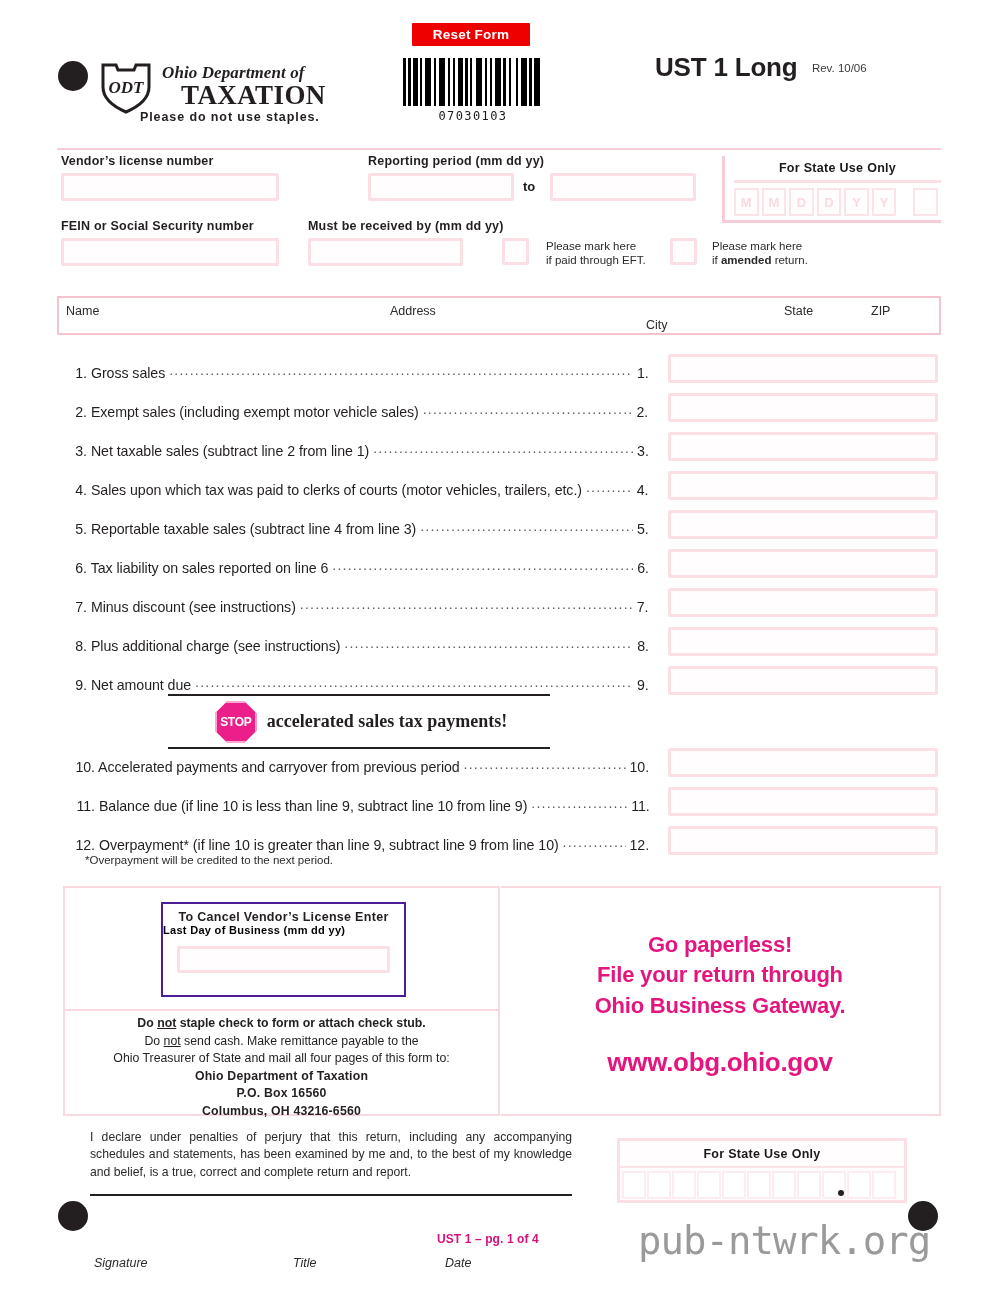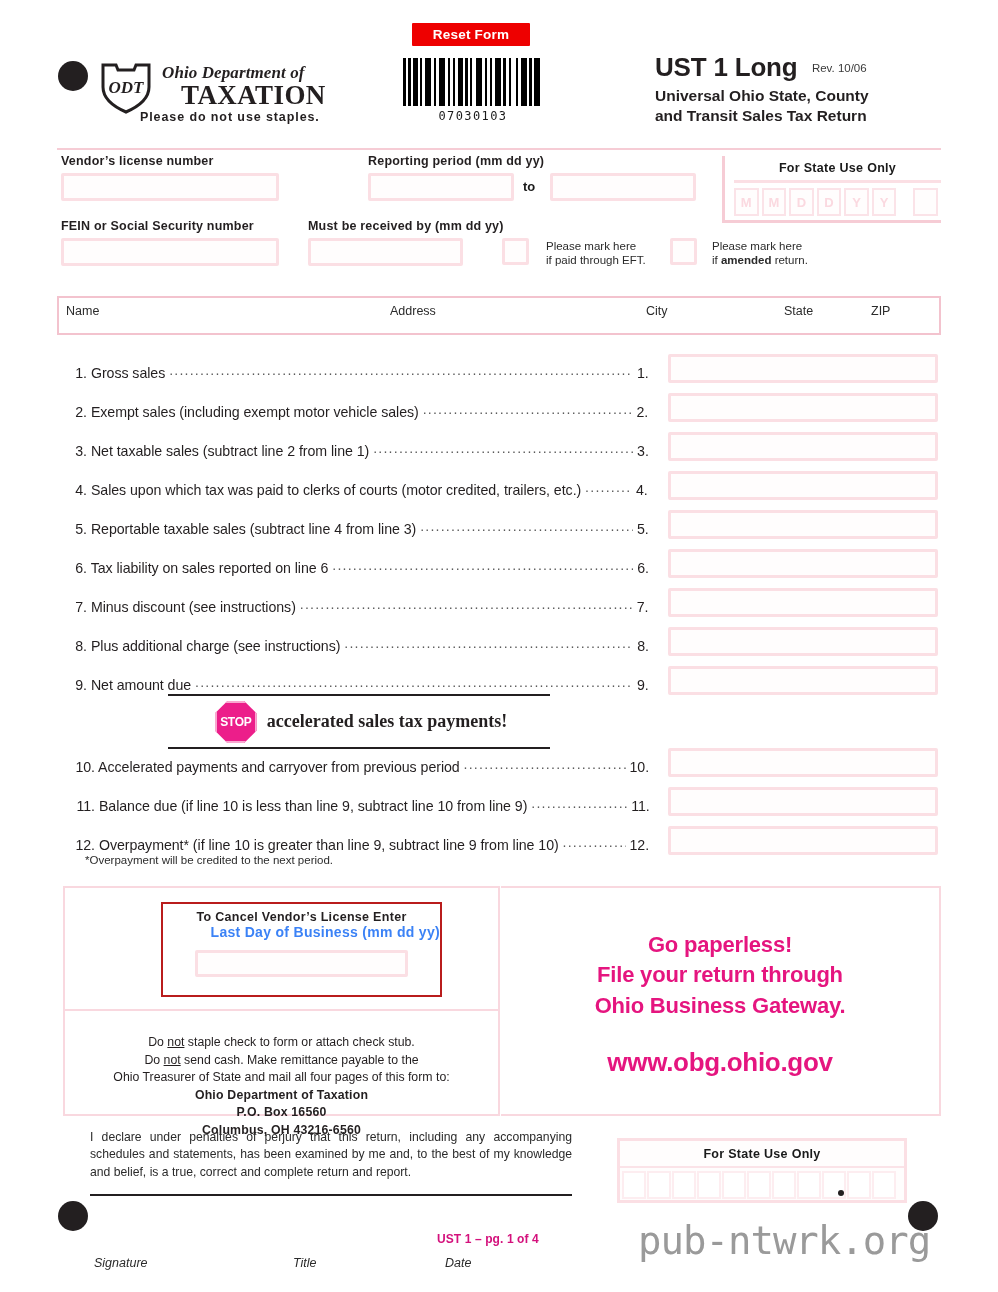--- a/index.html
+++ b/index.html
@@ -141,21 +141,21 @@
     position: absolute; left: 57px; top: 296px;
     width: 884px; height: 39px;
   }
   #nameband .nb-box {
     position: absolute; inset: 0;
     border: 2px solid #f3c3ce; background: #fff;
   }
   #nameband span { position: absolute; top: 8px; font-size: 12.5px; color: #2b2b2b; }
   .nb-name { left: 9px; }
   .nb-addr { left: 333px; }
-  .nb-city { left: 589px; }
+  .nb-city { left: 589px; margin-top: 14px; }
   .nb-state { left: 727px; }
   .nb-zip { left: 814px; }
 
   
   .lines { position: absolute; left: 57px; top: 352px; width: 884px; }
   .lrow { position: relative; height: 39px; }
   .ltext {
     position: absolute; left: 10px; top: 10px; right: 290px;
     font-size: 14.2px; color: #231f20; white-space: nowrap;
     letter-spacing: -.05px;
@@ -206,43 +206,43 @@
   #stopband .hr2 { height: 2px; background: #231f20; }
 
   
   #cancel-panel {
     position: absolute; left: 63px; top: 886px;
     width: 437px; height: 125px;
     border: 2px solid #f9d8df; background: #fff;
   }
   #cancel-panel .inner {
     position: absolute; left: 96px; top: 14px;
-    width: 281px; height: 95px;
-    border: 2px solid #b91c1c; background: #fff;
+    width: 245px; height: 95px;
+    border: 2px solid #4c1d95; background: #fff;
   }
   #cancel-panel .c-t1 {
     text-align: center; font-size: 12.5px; font-weight: bold;
     letter-spacing: .3px; margin-top: 6px; color: #231f20;
   }
   #cancel-panel .c-t2 {
-    text-align: right; font-size: 14px; font-weight: bold;
-    letter-spacing: .3px; color: #3b82f6;
+    text-align: left; font-size: 11px; font-weight: bold;
+    letter-spacing: .3px; color: #000000;
   }
   #cancel-panel .c-fld {
     margin: 10px auto 0; width: 213px; height: 27px;
   }
 
   #mail-panel {
     position: absolute; left: 63px; top: 1011px;
     width: 437px; height: 105px;
     border: 2px solid #f9d8df; border-top: 0; background: #fff;
     text-align: center;
   }
   #mail-panel p { margin: 0; font-size: 12.3px; line-height: 1.43; color: #231f20; }
-  #mail-panel .n1 { padding-top: 23px; }
+  #mail-panel .n1 { padding-top: 4px; font-weight: bold; }
   #mail-panel .bold { font-weight: bold; letter-spacing: .2px; }
 
   #promo {
     position: absolute; left: 501px; top: 886px;
     width: 440px; height: 230px;
     border: 2px solid #f9d8df; border-left: 0; background: #fff;
     text-align: center;
   }
   #promo .p1 {
     color: #e5157f; font-weight: bold; font-size: 22px;
@@ -376,24 +376,20 @@
       <i style="width: 3px; background: transparent;"></i>
     </div>
   <div class="barcode-num">07030103</div>
 </div>
 
 <div class="title-block">
   <div>
     <span class="title-main">UST 1 Long</span>
     <span class="title-rev">Rev. 10/06</span>
   </div>
-  <div class="title-sub">
-    <div>Universal Ohio State, County</div>
-    <div>and Transit Sales Tax Return</div>
-  </div>
 </div>
 
 <div id="ident">
   <div class="pinkrule sep-top"></div>
 
   <div class="lbl f-vend-lbl">Vendor’s license number</div>
   <div class="fld f-vend" title="Vendor’s license number"></div>
 
   <div class="lbl f-fein-lbl">FEIN or Social Security number</div>
   <div class="fld f-fein" title="FEIN or Social Security number"></div>
@@ -449,21 +445,21 @@
     </div>
     <div class="lrow">
       <div class="ltext"><span class="lnum">2.</span><span> Exempt sales (including exempt motor vehicle sales) </span><span class="dots" style="width: 210px;">............................................................................................................................................</span><span class="endnum"> 2.</span></div>
       <div class="fld lbox"></div>
     </div>
     <div class="lrow">
       <div class="ltext"><span class="lnum">3.</span><span> Net taxable sales (subtract line 2 from line 1) </span><span class="dots" style="width: 260px;">............................................................................................................................................</span><span class="endnum"> 3.</span></div>
       <div class="fld lbox"></div>
     </div>
     <div class="lrow">
-      <div class="ltext"><span class="lnum">4.</span><span> Sales upon which tax was paid to clerks of courts (motor credited, trailers, etc.) </span><span class="dots" style="width: 47px;">............................................................................................................................................</span><span class="endnum"> 4.</span></div>
+      <div class="ltext"><span class="lnum">4.</span><span> Sales upon which tax was paid to clerks of courts (motor vehicles, trailers, etc.) </span><span class="dots" style="width: 47px;">............................................................................................................................................</span><span class="endnum"> 4.</span></div>
       <div class="fld lbox"></div>
     </div>
     <div class="lrow">
       <div class="ltext"><span class="lnum">5.</span><span> Reportable taxable sales (subtract line 4 from line 3) </span><span class="dots" style="width: 213px;">............................................................................................................................................</span><span class="endnum"> 5.</span></div>
       <div class="fld lbox"></div>
     </div>
     <div class="lrow">
       <div class="ltext"><span class="lnum">6.</span><span> Tax liability on sales reported on line 6 </span><span class="dots" style="width: 301px;">............................................................................................................................................</span><span class="endnum"> 6.</span></div>
       <div class="fld lbox"></div>
     </div>

